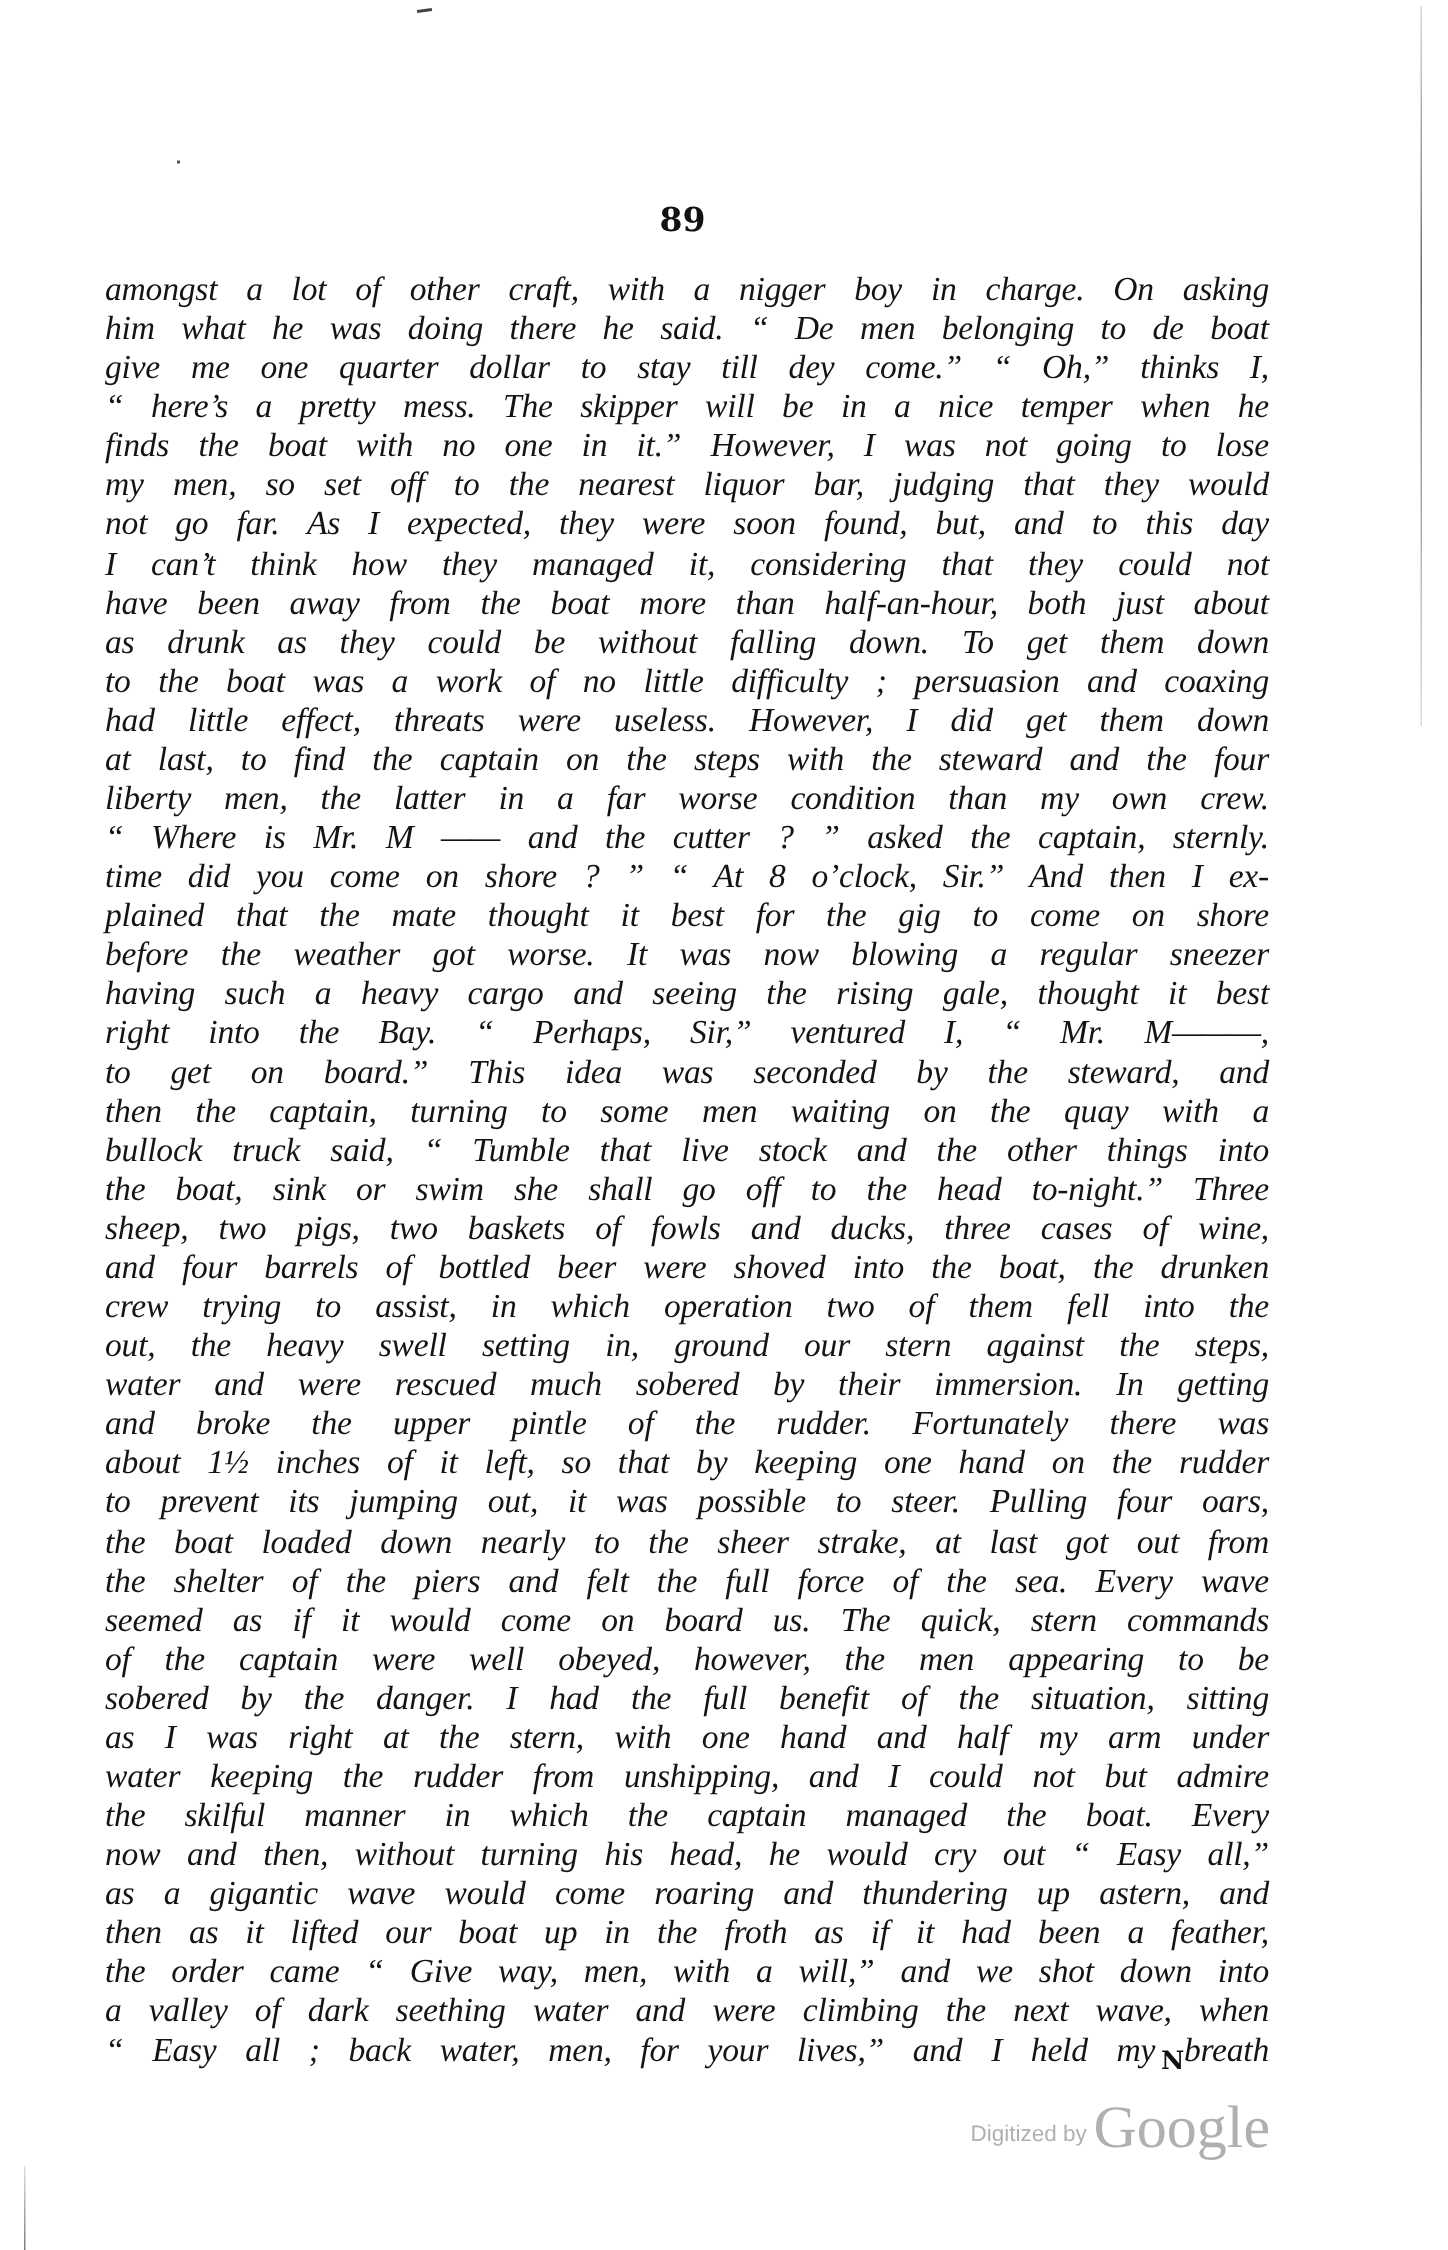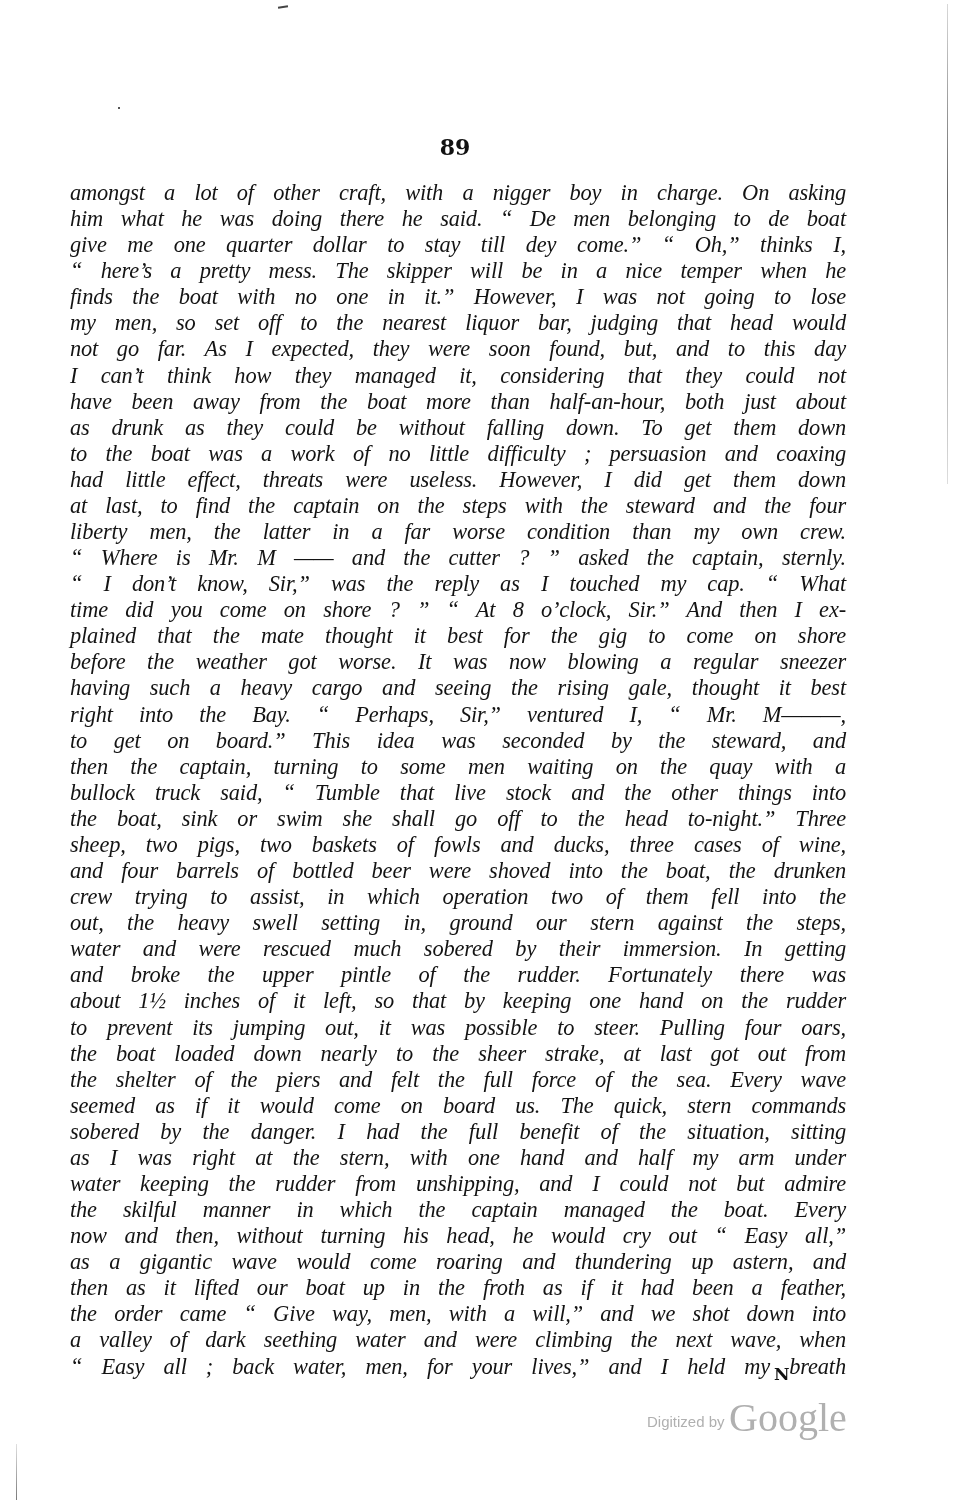--- a/index.html
+++ b/index.html
@@ -52,51 +52,51 @@
   <div class="edge-left-tick"></div>
 
   <div class="page-number">89</div>
 
   <div class="body-text">
     <span class="line">amongst a lot of other craft, with a nigger boy in charge.  On asking</span>
     <span class="line">him what he was doing there he said. “ De men belonging to de boat</span>
     <span class="line">give me one quarter dollar to stay till dey come.”  “ Oh,” thinks I,</span>
     <span class="line">“ here’s a pretty mess.  The skipper will be in a nice temper when he</span>
     <span class="line">finds the boat with no one in it.”  However, I was not going to lose</span>
-    <span class="line">my men, so set off to the nearest liquor bar, judging that head would</span>
+    <span class="line">my men, so set off to the nearest liquor bar, judging that they would</span>
     <span class="line">not go far.  As I expected, they were soon found, but, and to this day</span>
     <span class="line">I can’t think how they managed it, considering that they could not</span>
     <span class="line">have been away from the boat more than half-an-hour, both just about</span>
     <span class="line">as drunk as they could be without falling down.  To get them down</span>
     <span class="line">to the boat was a work of no little difficulty ; persuasion and coaxing</span>
     <span class="line">had little effect, threats were useless.  However, I did get them down</span>
     <span class="line">at last, to find the captain on the steps with the steward and the four</span>
     <span class="line">liberty men, the latter in a far worse condition than my own crew.</span>
     <span class="line">“ Where is Mr. M —— and the cutter ? ” asked the captain, sternly.</span>
-    <span class="line">“ I don’t know, Sir,” was the reply as I touched my cap.  “ What</span>
     <span class="line">time did you come on shore ? ”  “ At 8 o’clock, Sir.”  And then I ex-</span>
     <span class="line">plained that the mate thought it best for the gig to come on shore</span>
     <span class="line">before the weather got worse.  It was now blowing a regular sneezer</span>
     <span class="line">having such a heavy cargo and seeing the rising gale, thought it best</span>
     <span class="line">right into the Bay.  “ Perhaps, Sir,” ventured I, “ Mr. M———,</span>
     <span class="line">to get on board.”  This idea was seconded by the steward, and</span>
     <span class="line">then the captain, turning to some men waiting on the quay with a</span>
     <span class="line">bullock truck said, “ Tumble that live stock and the other things into</span>
     <span class="line">the boat, sink or swim she shall go off to the head to-night.”  Three</span>
     <span class="line">sheep, two pigs, two baskets of fowls and ducks, three cases of wine,</span>
     <span class="line">and four barrels of bottled beer were shoved into the boat, the drunken</span>
     <span class="line">crew trying to assist, in which operation two of them fell into the</span>
     <span class="line">out, the heavy swell setting in, ground our stern against the steps,</span>
     <span class="line">water and were rescued much sobered by their immersion.  In getting</span>
     <span class="line">and broke the upper pintle of the rudder.  Fortunately there was</span>
     <span class="line">about 1½ inches of it left, so that by keeping one hand on the rudder</span>
     <span class="line">to prevent its jumping out, it was possible to steer.  Pulling four oars,</span>
     <span class="line">the boat loaded down nearly to the sheer strake, at last got out from</span>
     <span class="line">the shelter of the piers and felt the full force of the sea.  Every wave</span>
     <span class="line">seemed as if it would come on board us.  The quick, stern commands</span>
+    <span class="line">of the captain were well obeyed, however, the men appearing to be</span>
     <span class="line">sobered by the danger.  I had the full benefit of the situation, sitting</span>
     <span class="line">as I was right at the stern, with one hand and half my arm under</span>
     <span class="line">water keeping the rudder from unshipping, and I could not but admire</span>
     <span class="line">the skilful manner in which the captain managed the boat.  Every</span>
     <span class="line">now and then, without turning his head, he would cry out “ Easy all,”</span>
     <span class="line">as a gigantic wave would come roaring and thundering up astern, and</span>
     <span class="line">then as it lifted our boat up in the froth as if it had been a feather,</span>
     <span class="line">the order came “ Give way, men, with a will,” and we shot down into</span>
     <span class="line">a valley of dark seething water and were climbing the next wave, when</span>
     <span class="line">“ Easy all ; back water, men, for your lives,” and I held my breath</span>

